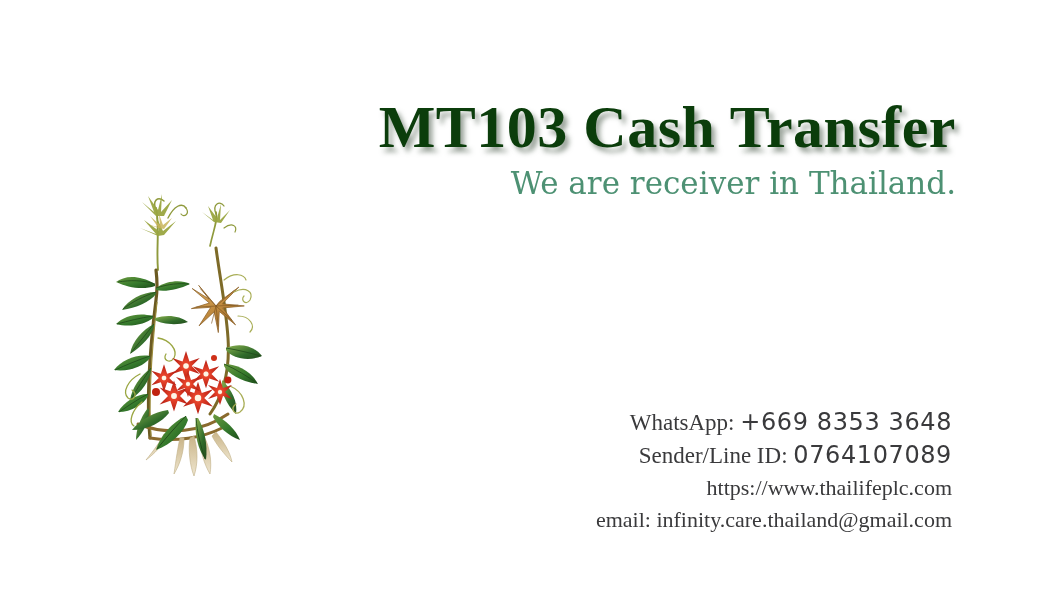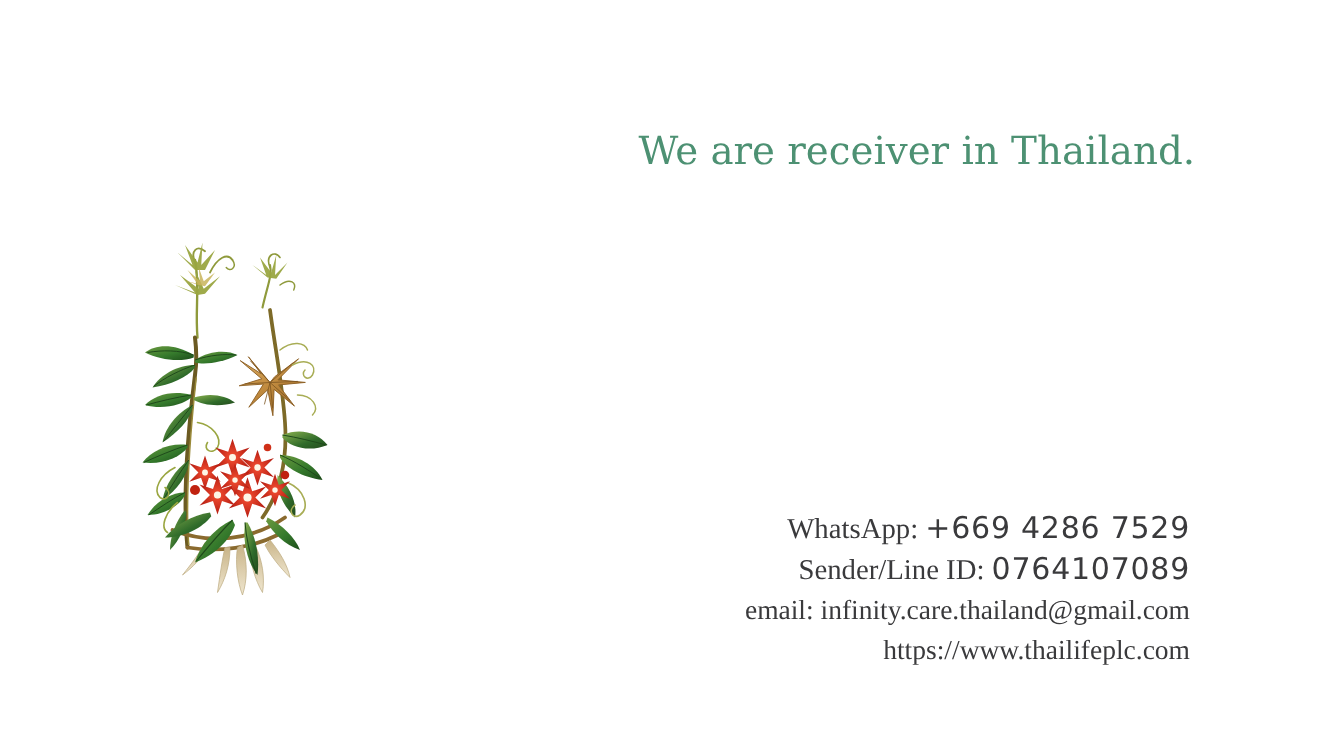--- a/index.html
+++ b/index.html
@@ -287,39 +287,40 @@
         </g>
 
         <circle cx="58" cy="204" r="4" fill="#c0220f"></circle>
         <circle cx="130" cy="192" r="3.4" fill="#c0220f"></circle>
         <circle cx="116" cy="170" r="3" fill="#cf3018"></circle>
       </g>
     </svg>
   </div>
 
   <div id="heading-block">
+    <div id="main-title">MT103 Cash Transfer</div>
     <div id="tagline">We are receiver in Thailand.</div>
   </div>
 
   <div id="contact-block">
 
     <div class="contact-line phone">
       <span class="c-label">WhatsApp:</span>
-      <span class="c-value-num">+669 4286 7529</span>
+      <span class="c-value-num">+669 8353 3648</span>
     </div>
 
     <div class="contact-line phone">
       <span class="c-label">Sender/Line ID:</span>
       <span class="c-value-num">0764107089</span>
     </div>
 
     <div class="contact-line web">
+      <span class="c-value-txt">https://www.thailifeplc.com</span>
+    </div>
+
+    <div class="contact-line web">
       <span class="c-label">email:</span>
       <span class="c-value-txt">infinity.care.thailand@gmail.com</span>
     </div>
 
-    <div class="contact-line web">
-      <span class="c-value-txt">https://www.thailifeplc.com</span>
-    </div>
-
   </div>
 
 </div>
 
 </body></html>

